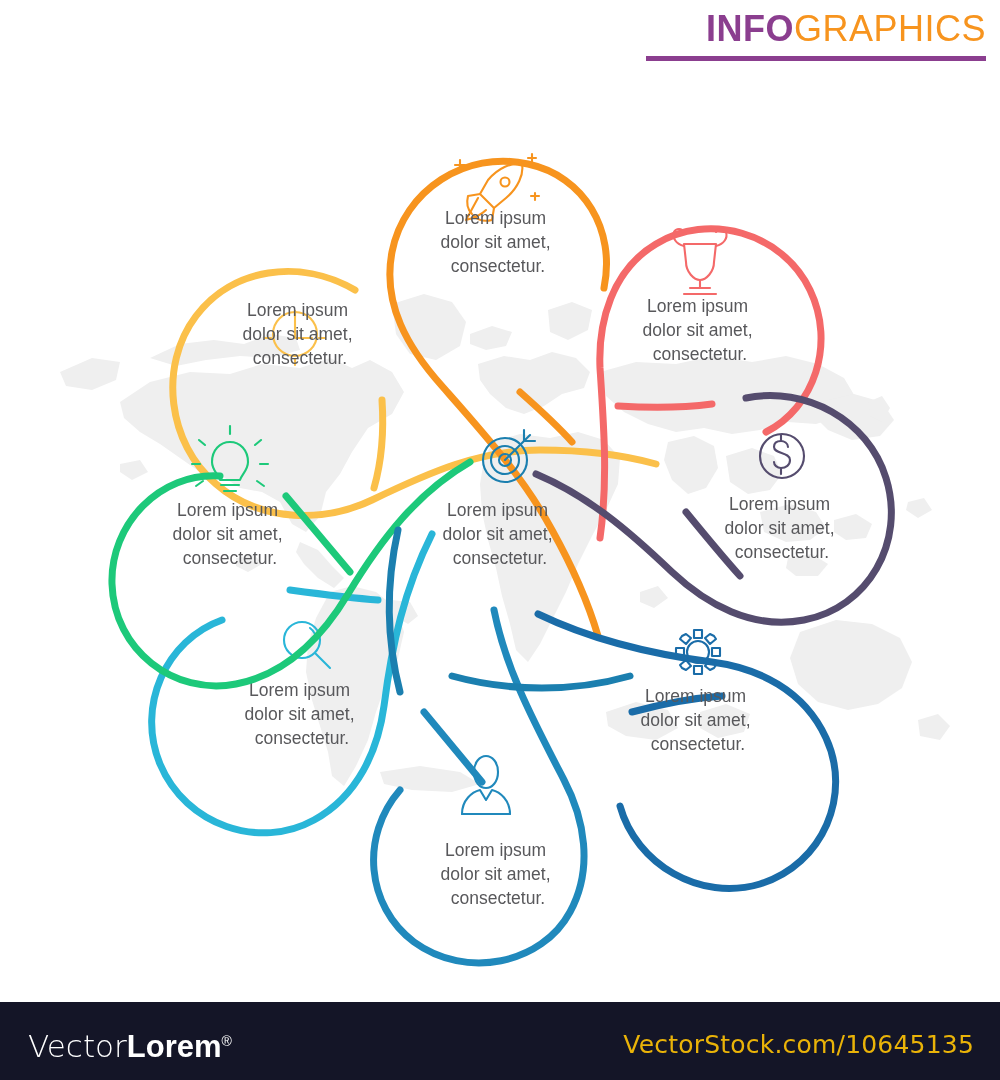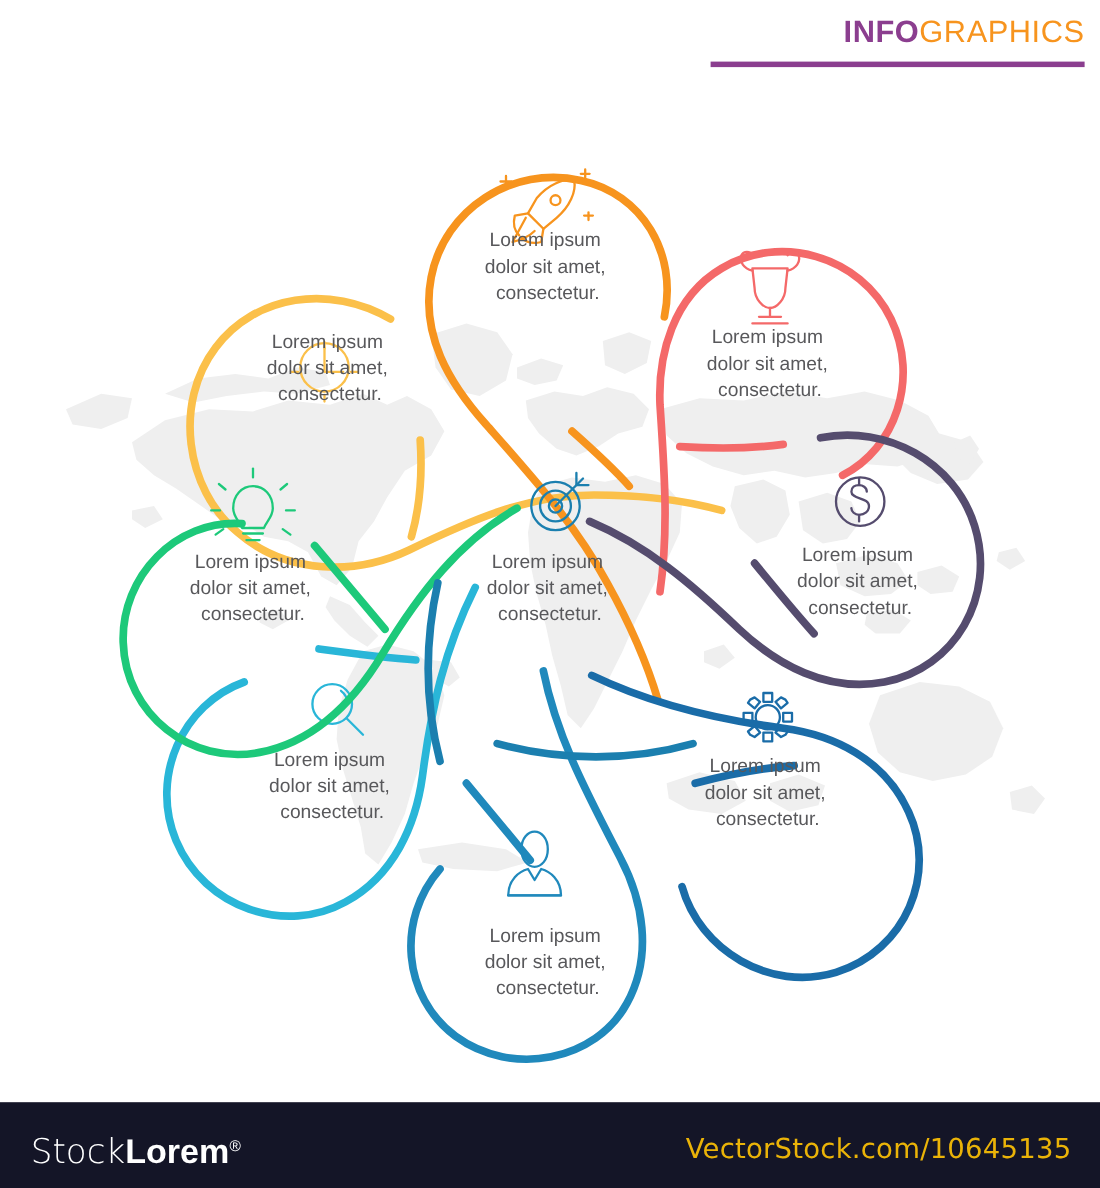--- a/index.html
+++ b/index.html
@@ -22,21 +22,21 @@
     width: 1000px;
     height: 72px;
   }
   #brand-wrap {
     position: absolute;
     right: 14px;
     top: 8px;
     text-align: right;
   }
   #brand-title {
-    font-size: 28px;
+    font-size: 36px;
     letter-spacing: 0.5px;
     white-space: nowrap;
     line-height: 42px;
   }
   #brand-info {
     font-weight: bold;
     color: #8B3E8F;
   }
   #brand-graphics {
     font-weight: normal;
@@ -386,15 +386,15 @@
         <tspan x="500" y="444">Lorem ipsum</tspan>
         <tspan x="500" y="468">dolor sit amet,</tspan>
         <tspan x="500" y="492">consectetur.</tspan>
       </text>
     </g>
 
   </svg>
 </div>
 
 <div id="footer">
-  <div id="vs-logo"><span class="vs-thin">Stock</span><span class="vs-bold">Lorem</span><span class="vs-reg">®</span></div>
+  <div id="vs-logo"><span class="vs-thin">Vector</span><span class="vs-bold">Lorem</span><span class="vs-reg">®</span></div>
   <div id="vs-url">VectorStock.com/10645135</div>
 </div>
 
 </body></html>

